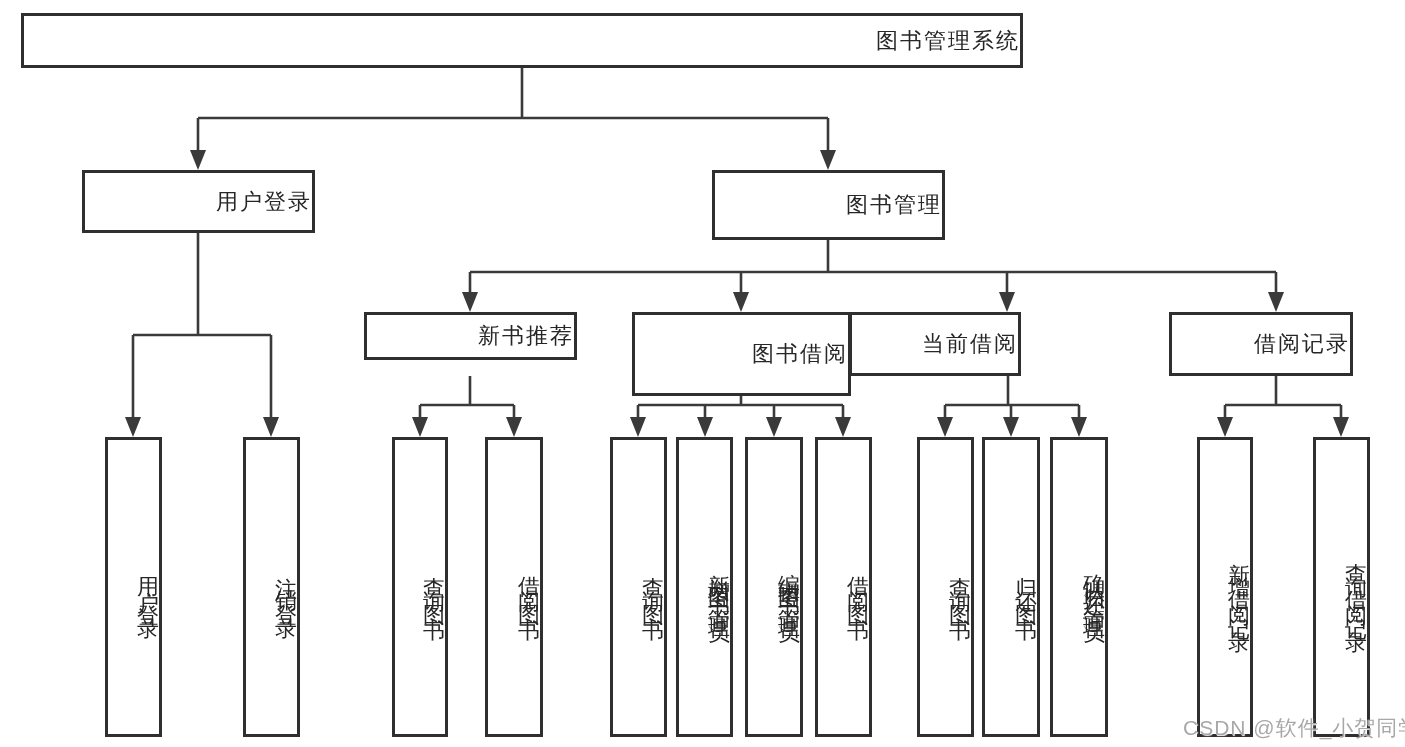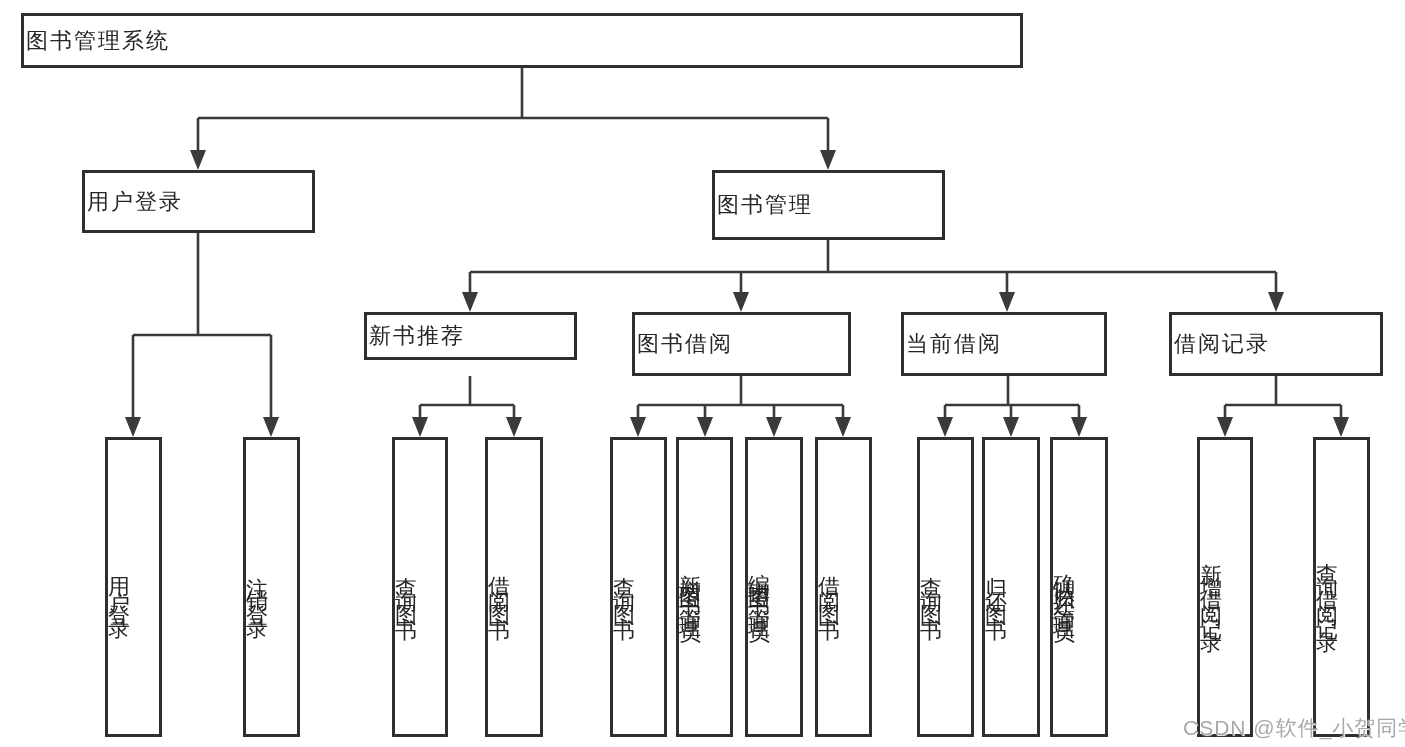--- a/index.html
+++ b/index.html
@@ -8,21 +8,21 @@
     width:1405px;height:747px;position:relative;overflow:hidden;
     background:var(--bg,#ffffff);
     font-family:"Liberation Sans","DejaVu Sans",sans-serif;
   }
   #connector-layer{position:absolute;left:0;top:0;pointer-events:none;}
   .node{
     position:absolute;box-sizing:border-box;
     border:3px solid var(--border,#2f2f2f);
     background:#ffffff;
     color:var(--text,#262626);
-    display:flex;align-items:center;justify-content:flex-start;
+    display:flex;align-items:center;justify-content:flex-end;
     font-size:22px;
   }
   .node.h span{letter-spacing:2px;padding-left:2px;white-space:nowrap;}
   .node.v span{
     writing-mode:vertical-rl;
     text-orientation:mixed;
     letter-spacing:14px;
     line-height:1;
     white-space:nowrap;
   }
@@ -75,27 +75,27 @@
 <div class="node h" style="left:82px;top:170px;width:233px;height:63px">
   <span>用户登录</span>
 </div>
 <div class="node h" style="left:712px;top:170px;width:233px;height:70px">
   <span>图书管理</span>
 </div>
 
 <div class="node h" style="left:364px;top:312px;width:213px;height:48px">
   <span>新书推荐</span>
 </div>
-<div class="node h" style="left:632px;top:312px;width:219px;height:64px">
+<div class="node h" style="left:632px;top:312px;width:219px;height:84px">
   <span>图书借阅</span>
 </div>
-<div class="node h" style="left:901px;top:312px;width:206px;height:64px">
+<div class="node h" style="left:849px;top:312px;width:172px;height:64px">
   <span>当前借阅</span>
 </div>
-<div class="node h" style="left:1169px;top:312px;width:214px;height:64px">
+<div class="node h" style="left:1169px;top:312px;width:184px;height:64px">
   <span>借阅记录</span>
 </div>
 
 <div class="node v" style="left:105px;top:437px;width:57px;height:300px">
   <span>用户登录</span>
 </div>
 <div class="node v" style="left:243px;top:437px;width:57px;height:300px">
   <span>注销登录</span>
 </div>
 

